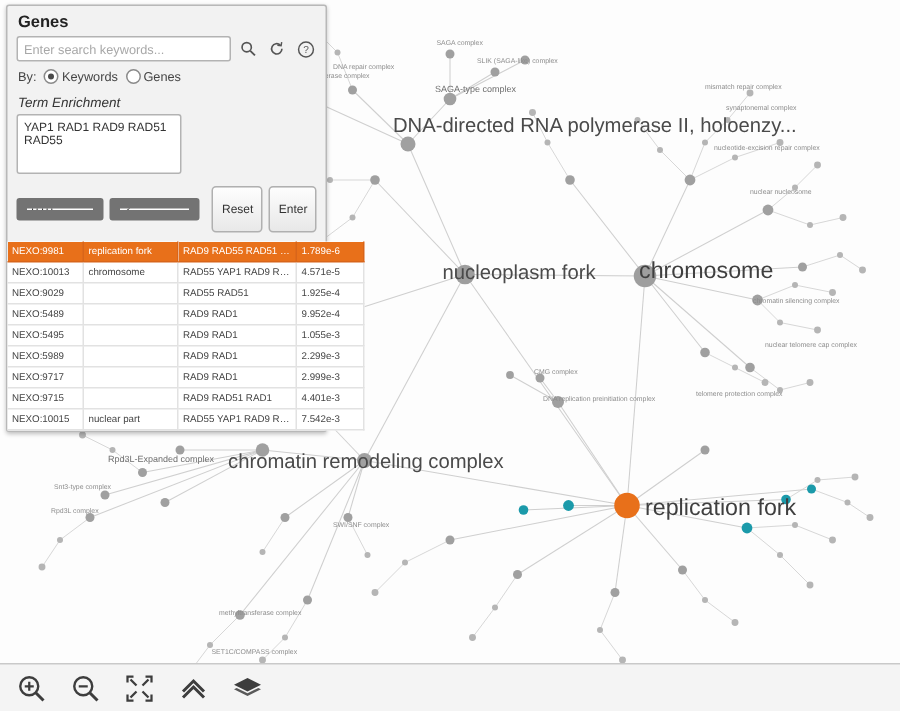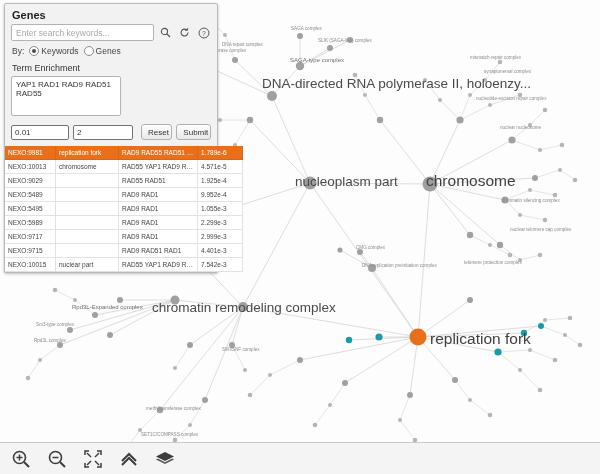--- a/index.html
+++ b/index.html
@@ -109,20 +109,21 @@
     left: 2px; top: 2px;
     width: 4px; height: 4px;
     border-radius: 50%;
     background: #4a4a4a;
   }
   .radio-opt { display: flex; align-items: center; cursor: pointer; }
   .section-label {
     padding: 2px 7px 3px 7px;
     font-size: 9px;
     color: #333;
+    font-style: italic;
   }
   .term-box {
     margin: 0 6px 6px 6px;
     height: 40px;
     background: #fff;
     border: 1px solid #b3b3b3;
     border-radius: 2px;
     font-size: 8px;
     padding: 3px 4px;
     color: #333;
@@ -134,31 +135,31 @@
   .ctrl-row {
     display: flex;
     align-items: center;
     gap: 4px;
     padding: 0 6px 6px 6px;
   }
   .num-input {
     width: 58px;
     height: 15px;
     box-sizing: border-box;
-    border: 1px solid #737373;
+    border: 7px solid #737373;
     background: #fff;
     font-size: 8px;
     padding: 0 3px;
     border-radius: 2px;
     color: #333;
     font-family: "Liberation Sans", sans-serif;
   }
   .num-input.wide { width: 60px; }
   .btn {
-    height: 16px;
+    height: 31px;
     min-width: 30px;
     font-size: 8px;
     background: linear-gradient(#fefefe, #e8e8e8);
     border: 1px solid #b0b0b0;
     border-radius: 3px;
     color: #333;
     cursor: pointer;
     padding: 0 6px;
     font-family: "Liberation Sans", sans-serif;
   }
@@ -422,21 +423,21 @@
         <circle cx="379" cy="337" r="3.6" fill="#1b9aaa"></circle>
         <circle cx="349" cy="340" r="3.2" fill="#1b9aaa"></circle>
         <circle cx="498" cy="352" r="3.6" fill="#1b9aaa"></circle>
         <circle cx="524" cy="333" r="3.2" fill="#1b9aaa"></circle>
         <circle cx="541" cy="326" r="3" fill="#1b9aaa"></circle>
       </g>
     </svg>
 
     <div class="net-label lbl-huge" style="left:430px; top:330px;">replication fork</div>
     <div class="net-label lbl-huge" style="left:426px; top:172px;">chromosome</div>
-    <div class="net-label lbl-big" style="left:295px; top:174px;">nucleoplasm part</div>
+    <div class="net-label lbl-big" style="left:295px; top:174px;">nucleoplasm fork</div>
     <div class="net-label lbl-big" style="left:262px; top:76px;">DNA-directed RNA polymerase II, holoenzy...</div>
     <div class="net-label lbl-big" style="left:152px; top:300px;">chromatin remodeling complex</div>
     <div class="net-label lbl-med" style="left:124px; top:241px; color:#8e8e8e;">nuclear chromatin</div>
     <div class="net-label lbl-small" style="left:290px; top:57px;">SAGA-type complex</div>
     <div class="net-label lbl-tiny" style="left:291px; top:26px;">SAGA complex</div>
     <div class="net-label lbl-tiny" style="left:318px; top:38px;">SLIK (SAGA-like) complex</div>
     <div class="net-label lbl-tiny" style="left:205px; top:48px;">transferase complex</div>
     <div class="net-label lbl-small" style="left:72px; top:304px;">Rpd3L-Expanded complex</div>
     <div class="net-label lbl-tiny" style="left:36px; top:322px;">Snt3-type complex</div>
     <div class="net-label lbl-tiny" style="left:34px; top:338px;">Rpd3L complex</div>
@@ -496,21 +497,21 @@
     </div>
 
     <div class="section-label">Term Enrichment</div>
     <textarea class="term-box" style="">YAP1 RAD1 RAD9 RAD51 RAD55</textarea>
 
     <div class="ctrl-row">
       <input class="num-input" type="text" value="0.01" style="">
       <input class="num-input wide" type="text" value="2" style="">
       <span class="spacer"></span>
       <button class="btn">Reset</button>
-      <button class="btn">Submit</button>
+      <button class="btn">Enter</button>
     </div>
 
     <table id="result-table">
       <tbody>
         <tr class="selected">
           <td class="col-a">NEXO:9981</td>
           <td class="col-b">replication fork</td>
           <td class="col-c">RAD9 RAD55 RAD51 RAD1</td>
           <td class="col-d">1.789e-6</td>
         </tr>

